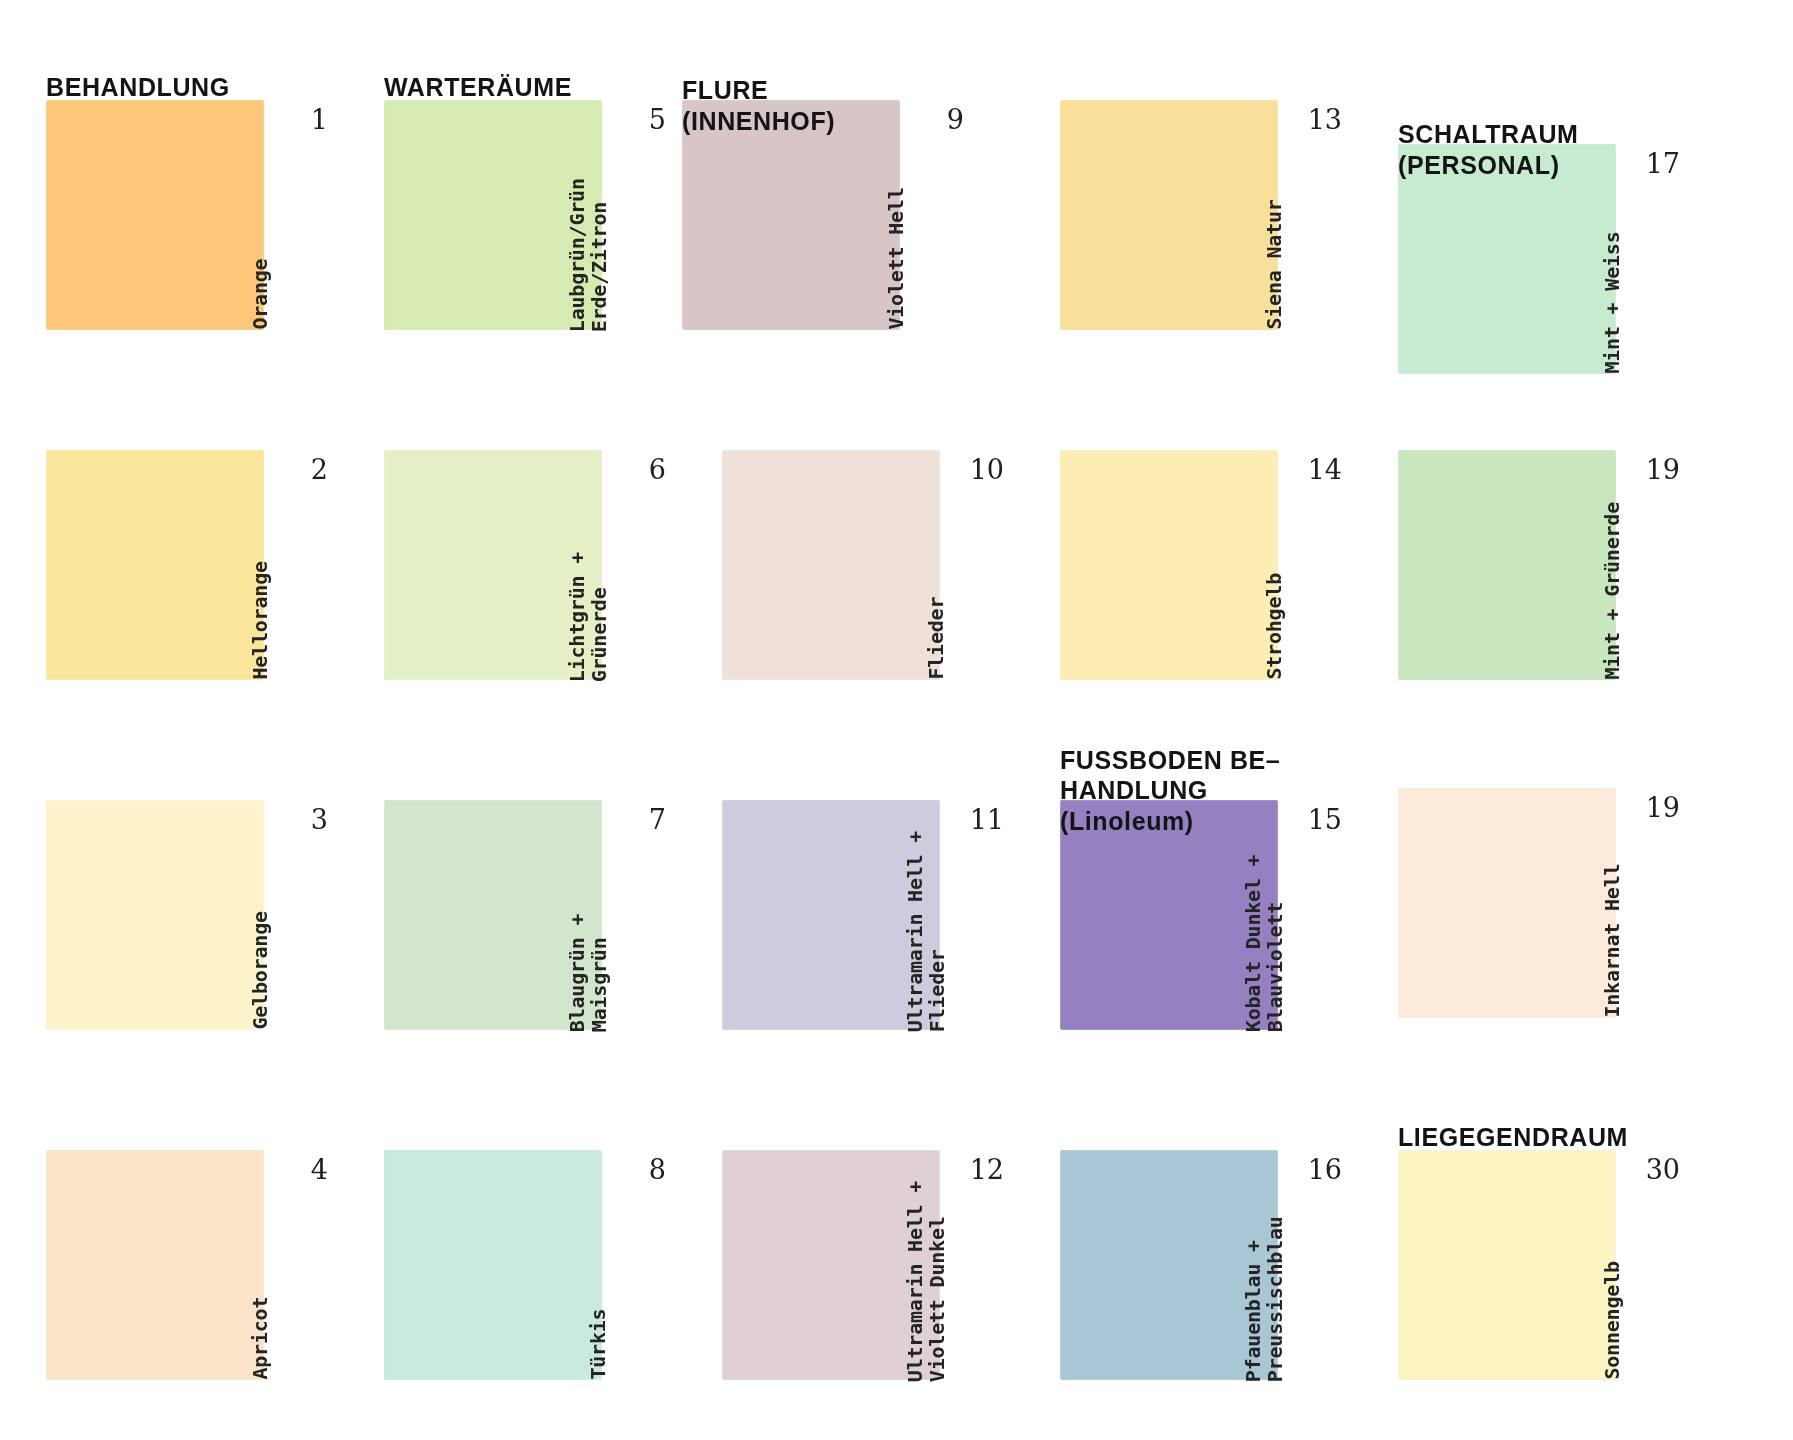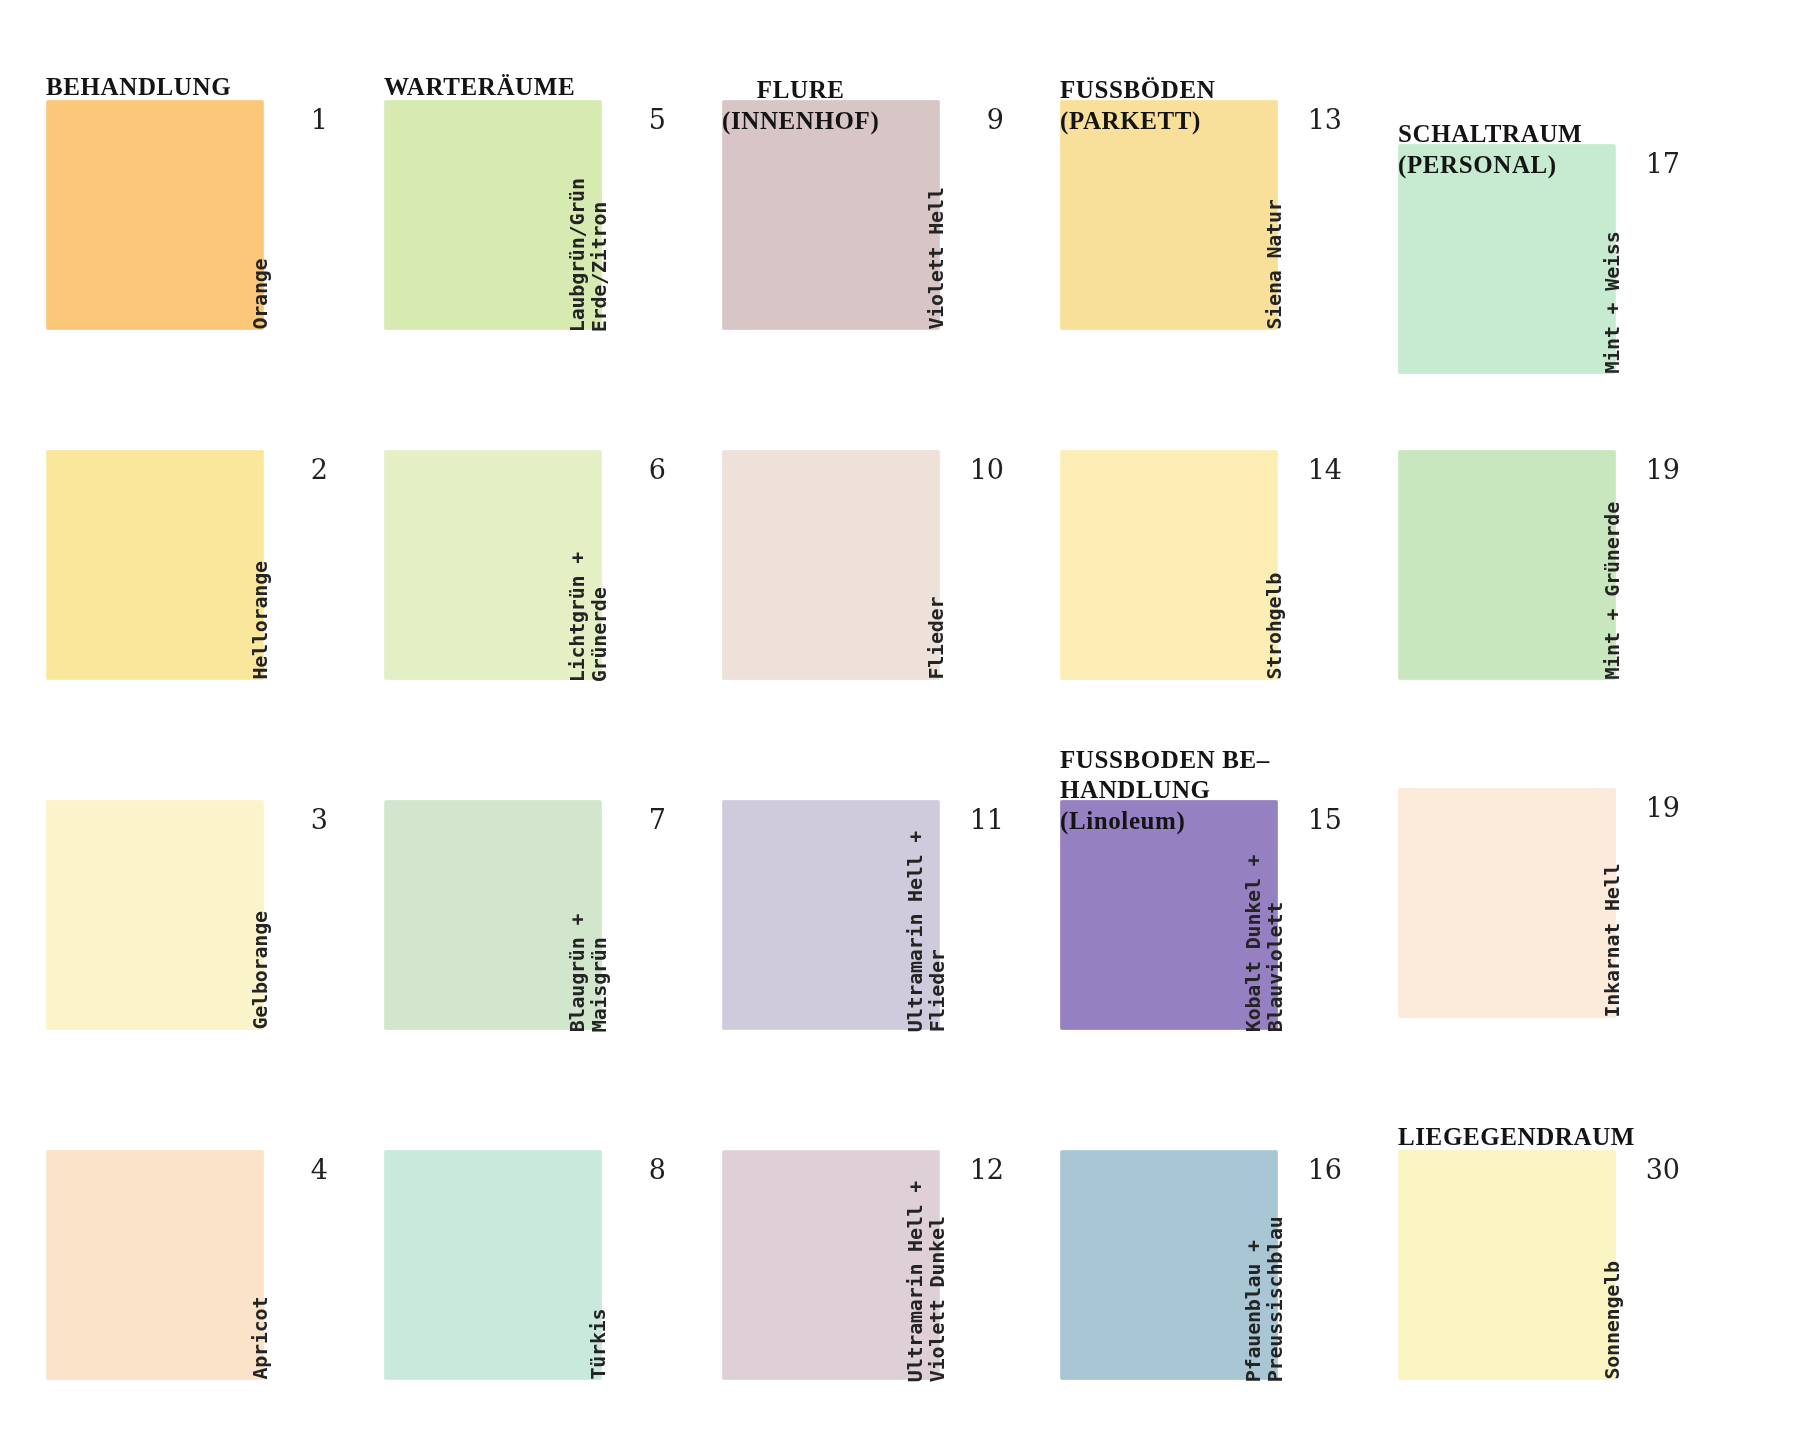--- a/index.html
+++ b/index.html
@@ -34,21 +34,21 @@
     position: absolute;
     width: 300px;
   }
 
   
   .group-header {
     position: absolute;
     left: 6px;
     bottom: 100%;
     margin-bottom: -2px;
-    font-family: Liberation Serif, serif;
+    font-family: Liberation Sans, sans-serif;
     font-weight: 700;
     font-size: 25px;
     letter-spacing: 0.6px;
     line-height: 1.22;
     white-space: pre;
     color: #141414;
     z-index: 5;
     pointer-events: none;
   }
   .group-header.overlap {
@@ -172,21 +172,21 @@
           <div class="swatch-label tall"><span>Blaugrün +</span><span class="l2">Maisgrün</span></div>
         </div>
       </div>
       <div class="cell" style="left: 378px; top: 1150px;">
         <div class="swatch-wrap">
           <div class="swatch" style="background: rgb(201, 233, 221);"></div>
           <div class="swatch-number">8</div>
           <div class="swatch-label"><span>Türkis</span></div>
         </div>
       </div>
-      <div class="cell" style="left: 716px; top: 100px; text-align: center;">
+      <div class="cell" style="left: 676px; top: 100px;">
         <div class="swatch-wrap">
           <div class="group-header overlap">FLURE
 (INNENHOF)</div>
           <div class="swatch" style="background: rgb(216, 197, 198);"></div>
           <div class="swatch-number">9</div>
           <div class="swatch-label"><span>Violett Hell</span></div>
         </div>
       </div>
       <div class="cell" style="left: 716px; top: 450px;">
         <div class="swatch-wrap">
@@ -204,22 +204,20 @@
       </div>
       <div class="cell" style="left: 716px; top: 1150px;">
         <div class="swatch-wrap">
           <div class="swatch" style="background: rgb(223, 208, 216);"></div>
           <div class="swatch-number">12</div>
           <div class="swatch-label tall"><span>Ultramarin Hell +</span><span class="l2">Violett Dunkel</span></div>
         </div>
       </div>
       <div class="cell" style="left: 1054px; top: 100px;">
         <div class="swatch-wrap">
-          <div class="group-header overlap">FUSSBÖDEN
-(PARKETT)</div>
           <div class="swatch" style="background: rgb(248, 224, 154);"></div>
           <div class="swatch-number">13</div>
           <div class="swatch-label"><span>Siena Natur</span></div>
         </div>
       </div>
       <div class="cell" style="left: 1054px; top: 450px;">
         <div class="swatch-wrap">
           <div class="swatch" style="background: rgb(252, 237, 180);"></div>
           <div class="swatch-number">14</div>
           <div class="swatch-label"><span>Strohgelb</span></div>

